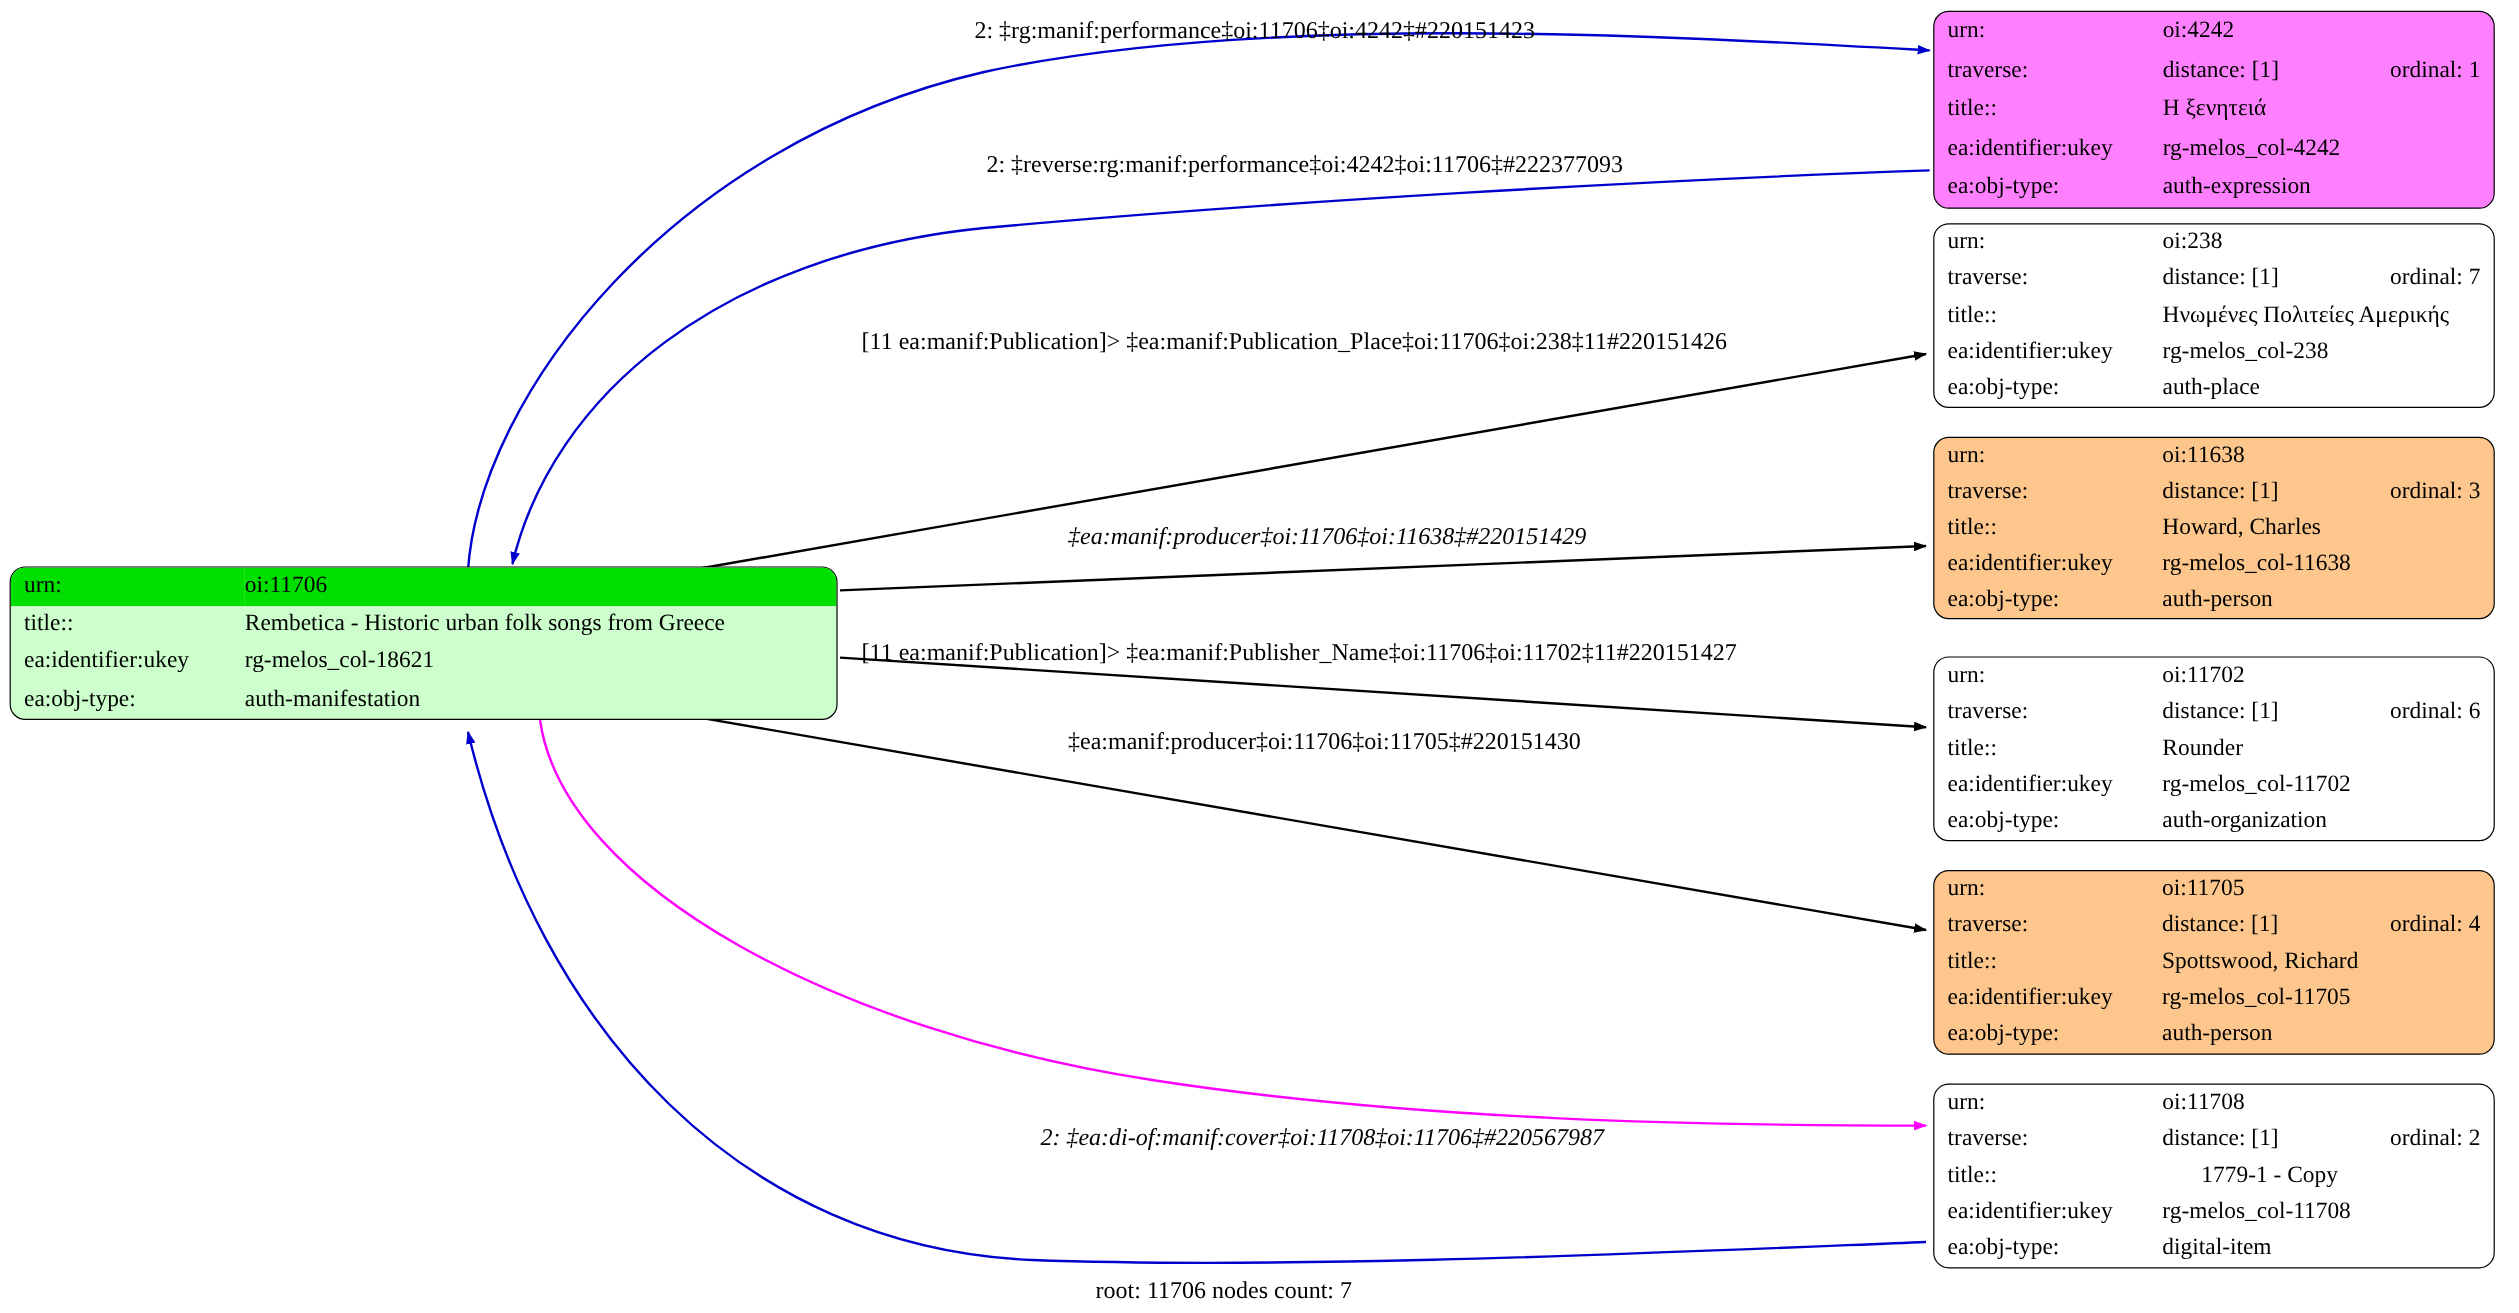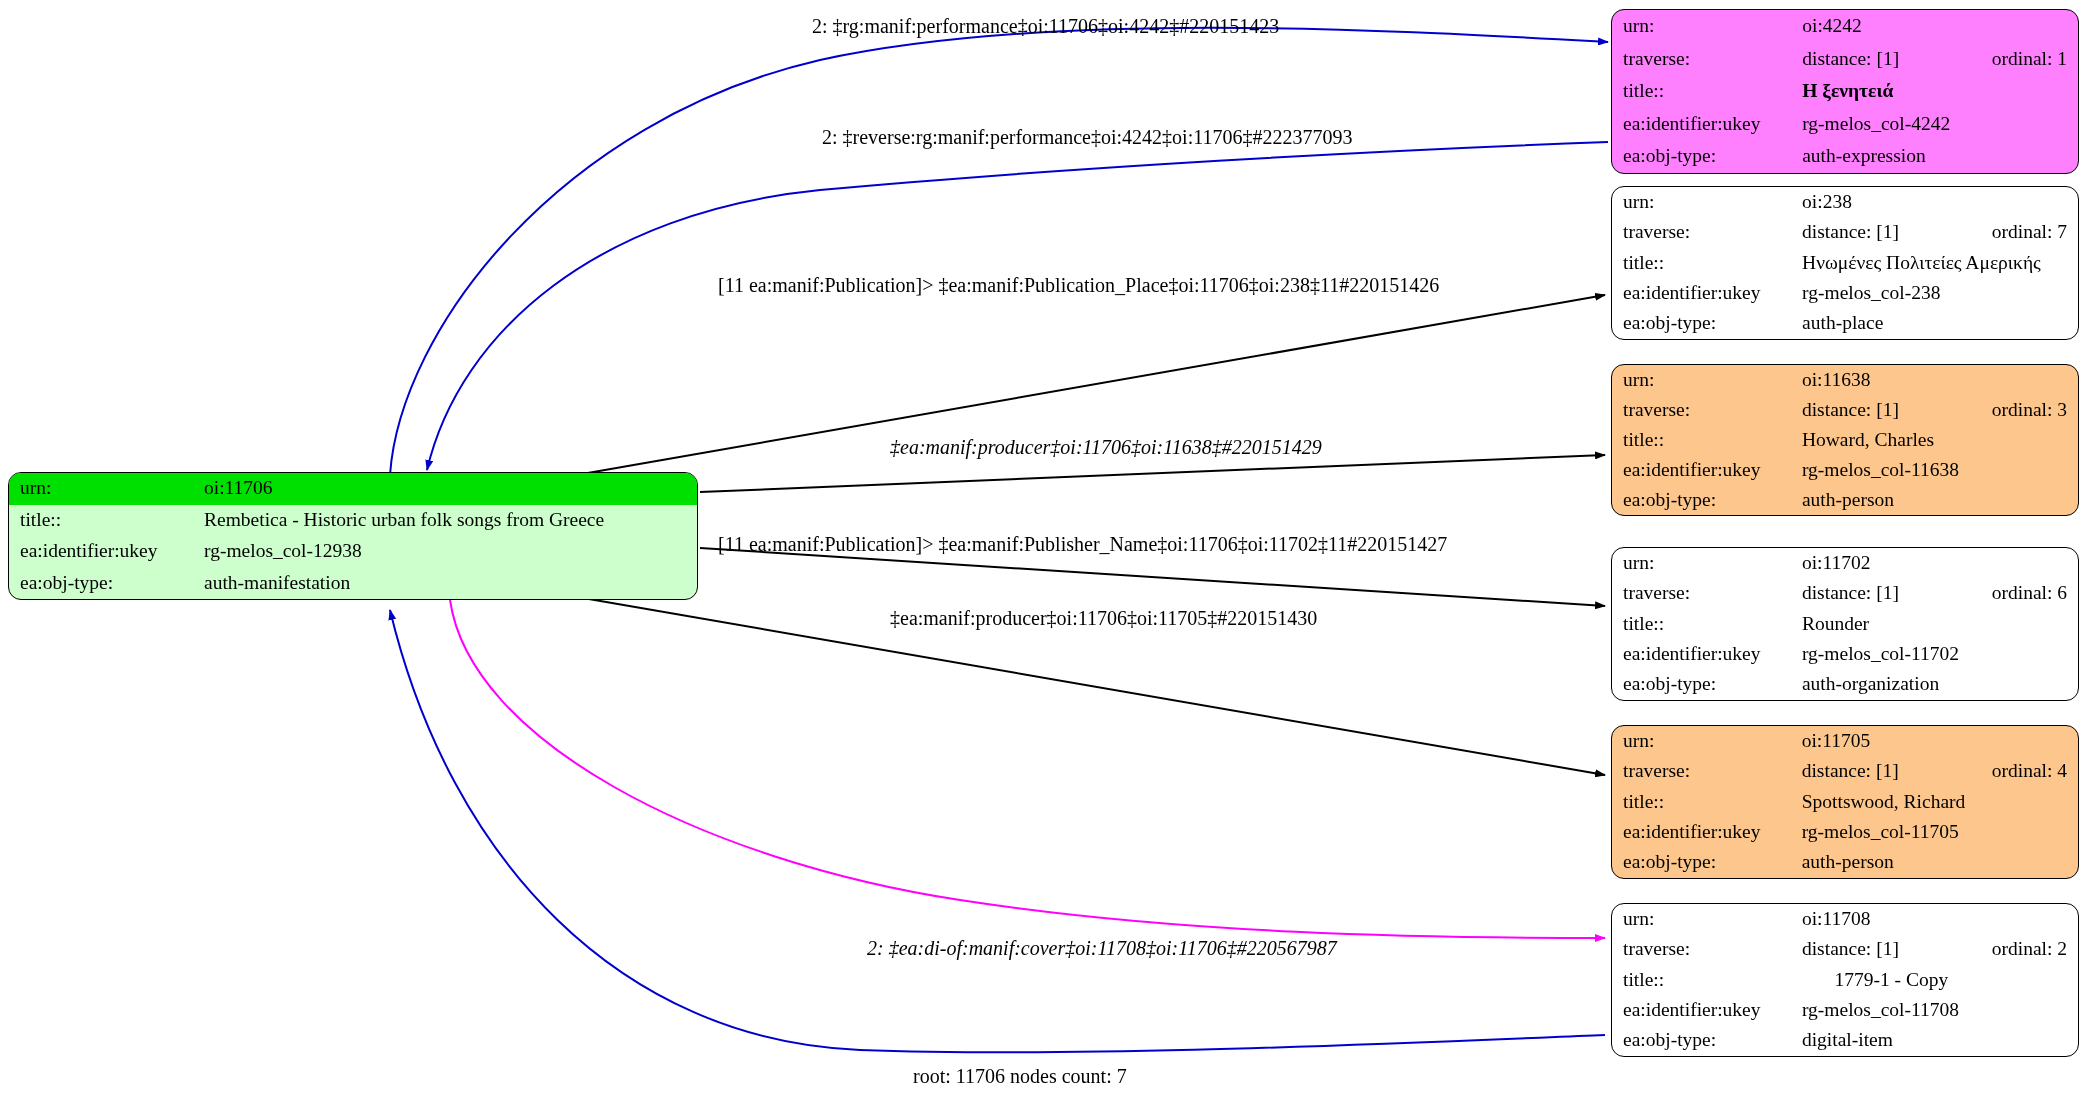--- a/index.html
+++ b/index.html
@@ -136,21 +136,21 @@
           <tr>
         <td class="key hdr" style="background: rgb(0, 224, 0);">urn:</td>
         <td class="val hdr" style="background: rgb(0, 224, 0);">oi:11706</td>
       </tr>
       <tr>
         <td class="key">title::</td>
         <td class="val">Rembetica - Historic urban folk songs from Greece</td>
       </tr>
       <tr>
         <td class="key">ea:identifier:ukey</td>
-        <td class="val">rg-melos_col-12938</td>
+        <td class="val">rg-melos_col-18621</td>
       </tr>
       <tr>
         <td class="key">ea:obj-type:</td>
         <td class="val">auth-manifestation</td>
       </tr>
     </tbody>
       </table>
   </div>
 
   <div class="node magenta" style="left: 1611px; top: 9px; width: 468px; height: 165px; background: rgb(255, 128, 255);">
@@ -161,21 +161,21 @@
         <td class="val" style="width: 180px;">oi:4242</td>
         <td class="val"></td>
       </tr>
       <tr>
         <td class="key" style="width: 175px;">traverse:</td>
         <td class="val" style="width: 180px;">distance: [1]</td>
         <td class="val">ordinal: 1</td>
       </tr>
       <tr>
         <td class="key" style="width: 175px;">title::</td>
-        <td class="val" style="width: 180px; font-weight: bold;">Η ξενητειά</td>
+        <td class="val" style="width: 180px;">Η ξενητειά</td>
         <td class="val"></td>
       </tr>
       <tr>
         <td class="key" style="width: 175px;">ea:identifier:ukey</td>
         <td class="val" style="width: 180px;">rg-melos_col-4242</td>
         <td class="val"></td>
       </tr>
       <tr>
         <td class="key" style="width: 175px;">ea:obj-type:</td>
         <td class="val" style="width: 180px;">auth-expression</td>

